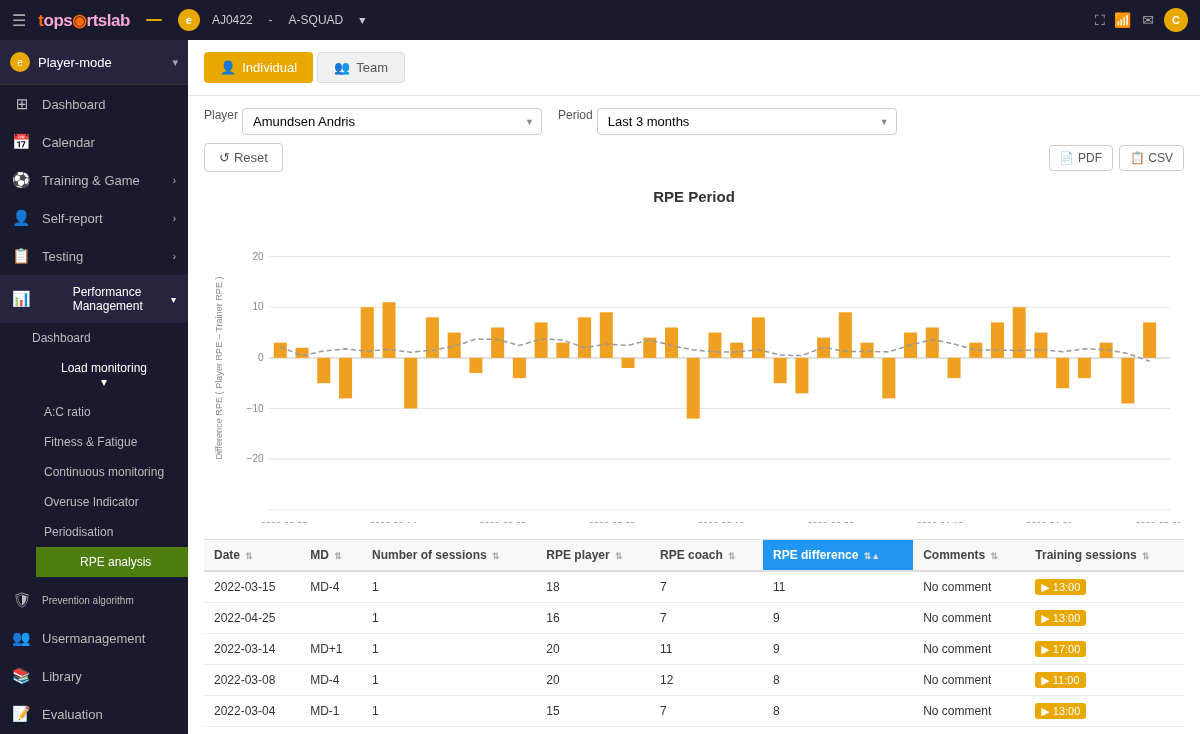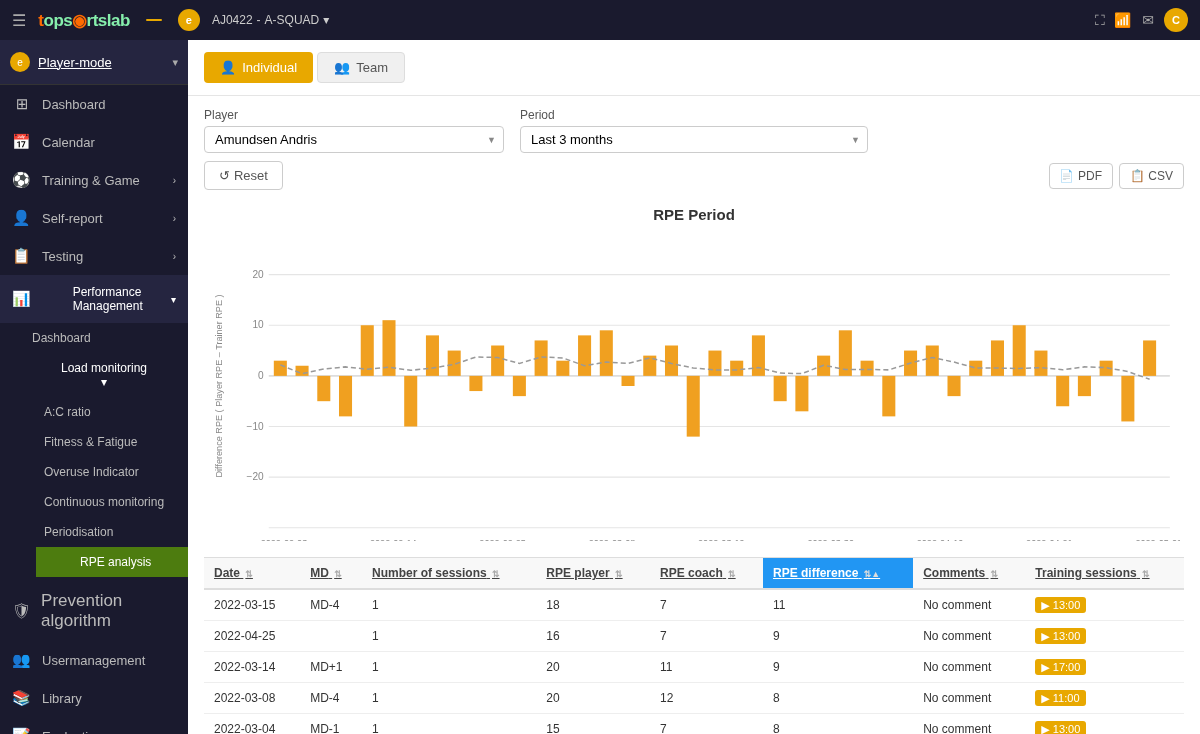--- a/index.html
+++ b/index.html
@@ -2,36 +2,36 @@
 <html><head>
   <meta charset="utf-8">
   <style>
     * { box-sizing: border-box; margin: 0; padding: 0; }
     body { font-family: -apple-system, BlinkMacSystemFont, 'Segoe UI', sans-serif; font-size: 13px; background: #f5f5f5; display: flex; flex-direction: column; height: 734px; overflow: hidden; }
 
     
     .topbar { background: #1a1a2e; height: 40px; display: flex; align-items: center; padding: 0 12px; gap: 12px; flex-shrink: 0; }
     .topbar-menu { color: #aaa; font-size: 16px; cursor: pointer; }
     .topbar-logo { color: #ff6b00; font-weight: 700; font-size: 17px; letter-spacing: -0.5px; }
-    .topbar-logo span { color: #86efac; }
+    .topbar-logo span { color: #f9a8d4; }
     .topbar-badge { background: #e8a800; color: #fff; border-radius: 50%; width: 22px; height: 22px; display: flex; align-items: center; justify-content: center; font-size: 11px; font-weight: bold; }
-    .topbar-squad { color: #ccc; font-size: 12px; display: flex; align-items: center; gap: 4px; cursor: pointer; }
+    .topbar-squad { color: #ccc; font-size: 12px; display: flex; align-items: center; gap: 16px; cursor: pointer; }
     .topbar-icons { display: flex; align-items: center; gap: 10px; margin-left: auto; }
     .topbar-icon { color: #aaa; font-size: 14px; cursor: pointer; }
     .topbar-avatar { background: #e8a800; color: #fff; border-radius: 50%; width: 24px; height: 24px; display: flex; align-items: center; justify-content: center; font-size: 11px; font-weight: bold; }
 
     
     .layout { display: flex; flex: 1; overflow: hidden; }
 
     
     .sidebar { background: #1a1a2e; width: 188px; flex-shrink: 0; overflow-y: auto; color: #ccc; }
     .sidebar-player-mode { display: flex; align-items: center; justify-content: space-between; padding: 12px 10px; background: #252540; border-bottom: 1px solid #333; cursor: pointer; }
     .sidebar-player-mode-left { display: flex; align-items: center; gap: 8px; }
     .sidebar-player-badge { background: #e8a800; color: #fff; border-radius: 50%; width: 20px; height: 20px; display: flex; align-items: center; justify-content: center; font-size: 10px; }
-    .sidebar-player-label { color: #fff; font-size: 13px; text-decoration: underline; }
+    .sidebar-player-label { color: #fff; font-size: 13px; }
     .sidebar-chevron { color: #aaa; font-size: 11px; }
     .sidebar-item { display: flex; align-items: center; gap: 10px; padding: 10px 12px; cursor: pointer; color: #bbb; font-size: 13px; }
     .sidebar-item-icon { font-size: 15px; width: 20px; text-align: center; }
     .sidebar-item-arrow { margin-left: auto; font-size: 10px; }
     .sidebar-submenu-item { padding: 8px 12px 8px 32px; color: #bbb; cursor: pointer; font-size: 12px; display: flex; align-items: center; justify-content: space-between; }
     .sidebar-submenu-item.active { background: #4d7c0f; color: #fff; margin-left: 36px; }
     .sidebar-submenu-item.parent-active { color: #fff; flex-direction: column; }
     .sidebar-performance { display: flex; align-items: center; gap: 10px; padding: 10px 12px; cursor: pointer; color: #fff; font-size: 13px; background: #252540; }
     .sidebar-performance-icon { font-size: 15px; width: 20px; text-align: center; }
 
@@ -40,40 +40,40 @@
     .content-header { padding: 12px 16px; border-bottom: 1px solid #e5e5e5; background: #fff; }
 
     
     .tabs { display: flex; gap: 4px; }
     .tab { padding: 7px 16px; border-radius: 4px; cursor: pointer; font-size: 13px; display: flex; align-items: center; gap: 6px; }
     .tab.active { background: #e8a800; color: #fff; }
     .tab.inactive { background: #f0f0f0; color: #555; border: 1px solid #ddd; }
 
     
     .filters { display: flex; align-items: flex-end; gap: 16px; padding: 12px 16px 8px; }
-    .filter-group { display: flex; flex-direction: column; gap: 4px; }
+    .filter-group { display: flex; gap: 4px; }
     .filter-label { font-size: 12px; color: #555; }
     .filter-select { border: 1px solid #ccc; border-radius: 4px; padding: 5px 28px 5px 10px; font-size: 13px; background: #fff; appearance: none; width: 300px; position: relative; cursor: pointer; }
     .select-wrapper { position: relative; display: inline-block; }
     .select-wrapper::after { content: '▼'; position: absolute; right: 8px; top: 50%; transform: translateY(-50%); font-size: 9px; color: #888; pointer-events: none; }
-    .period-select { width: 348px; }
+    .period-select { width: 300px; }
     .btn-reset { padding: 6px 14px; background: #fff; border: 1px solid #ccc; border-radius: 4px; cursor: pointer; font-size: 13px; color: #555; display: flex; align-items: center; gap: 4px; }
     .btn-pdf, .btn-csv { padding: 5px 10px; border: 1px solid #ccc; border-radius: 4px; cursor: pointer; font-size: 12px; background: #fff; color: #555; }
     .export-btns { margin-left: auto; display: flex; gap: 6px; align-items: center; }
     .actions-row { display: flex; align-items: center; padding: 0 16px 8px; }
 
     
     .chart-area { padding: 0 20px; margin-bottom: 16px; }
     .chart-title { text-align: center; font-size: 15px; font-weight: 600; color: #333; margin-bottom: 8px; padding-top: 8px; }
     .chart-container { position: relative; width: 100%; height: 310px; border: none; }
     svg.chart-svg { width: 100%; height: 100%; }
 
     
     .data-table { width: 100%; border-collapse: collapse; font-size: 12px; }
-    .data-table th { background: #f8f8f8; border-bottom: 2px solid #ddd; border-top: 1px solid #ddd; padding: 8px 10px; text-align: left; color: #444; font-weight: 600; white-space: nowrap; cursor: pointer; text-decoration: underline; }
+    .data-table th { background: #f8f8f8; border-bottom: 2px solid #ddd; border-top: 1px solid #ddd; padding: 8px 10px; text-align: left; color: #444; font-weight: 600; white-space: nowrap; cursor: pointer; }
     .data-table th .sort-arrows { color: #aaa; font-size: 9px; margin-left: 2px; }
     .data-table th.highlighted { background: #2196f3; color: #fff; }
     .data-table th.highlighted .sort-arrows { color: #ddd; }
     .data-table td { padding: 8px 10px; border-bottom: 1px solid #eee; color: #333; }
     .training-badge { background: #e8a800; color: #fff; border-radius: 3px; padding: 2px 6px; font-size: 11px; }
     .table-wrapper { padding: 0 16px; }
   </style>
 </head>
 <body>
 
@@ -145,35 +145,35 @@
       <span>Load monitoring</span>
       <span>▾</span>
     </div>
     <div class="sidebar-submenu-item" style="padding-left:44px;">
       <span>A:C ratio</span>
     </div>
     <div class="sidebar-submenu-item" style="padding-left:44px;">
       <span>Fitness &amp; Fatigue</span>
     </div>
     <div class="sidebar-submenu-item" style="padding-left:44px;">
+      <span>Continuous monitoring</span>
+    </div>
+    <div class="sidebar-submenu-item" style="padding-left:44px;">
       <span>Overuse Indicator</span>
-    </div>
-    <div class="sidebar-submenu-item" style="padding-left:44px;">
-      <span>Continuous monitoring</span>
     </div>
     <div class="sidebar-submenu-item" style="padding-left:44px;">
       <span>Periodisation</span>
     </div>
     <div class="sidebar-submenu-item active" style="padding-left:44px;">
       <span>RPE analysis</span>
     </div>
 
     <div class="sidebar-item" style="margin-top:4px;">
       <span class="sidebar-item-icon">🛡</span>
-      <span style="font-size:17px;">Prevention algorithm</span>
+      <span style="font-size:10px;">Prevention algorithm</span>
     </div>
     <div class="sidebar-item">
       <span class="sidebar-item-icon">👥</span>
       <span>Usermanagement</span>
     </div>
     <div class="sidebar-item">
       <span class="sidebar-item-icon">📚</span>
       <span>Library</span>
     </div>
     <div class="sidebar-item">

